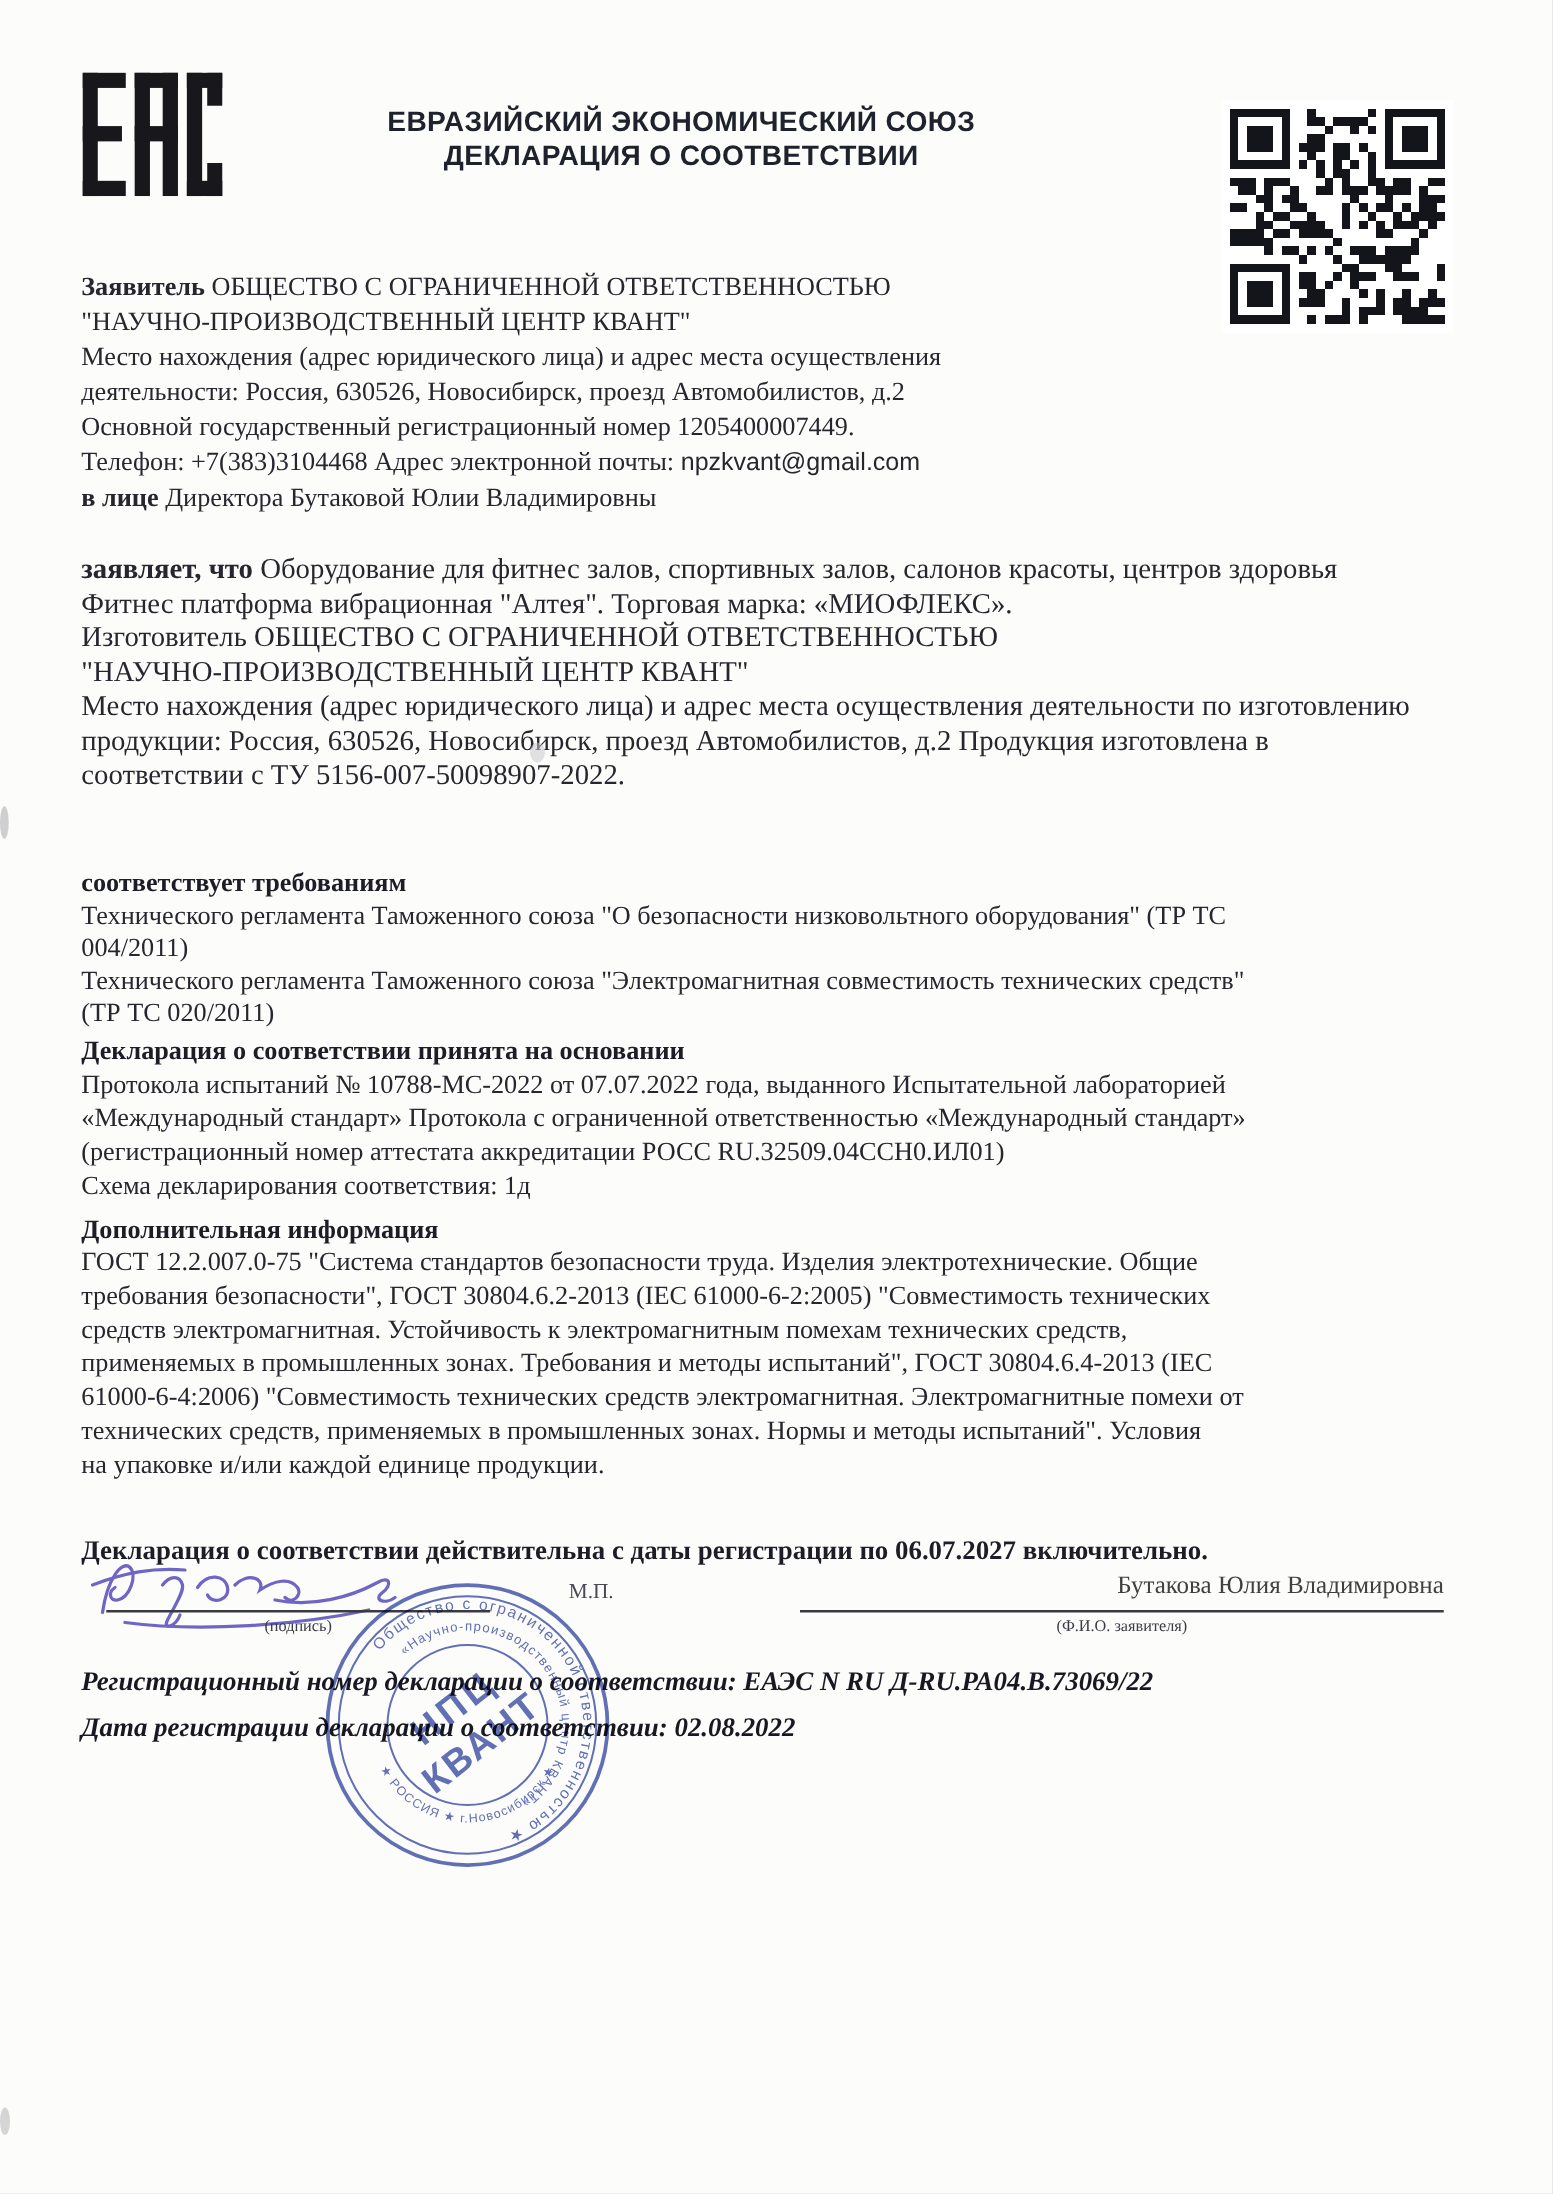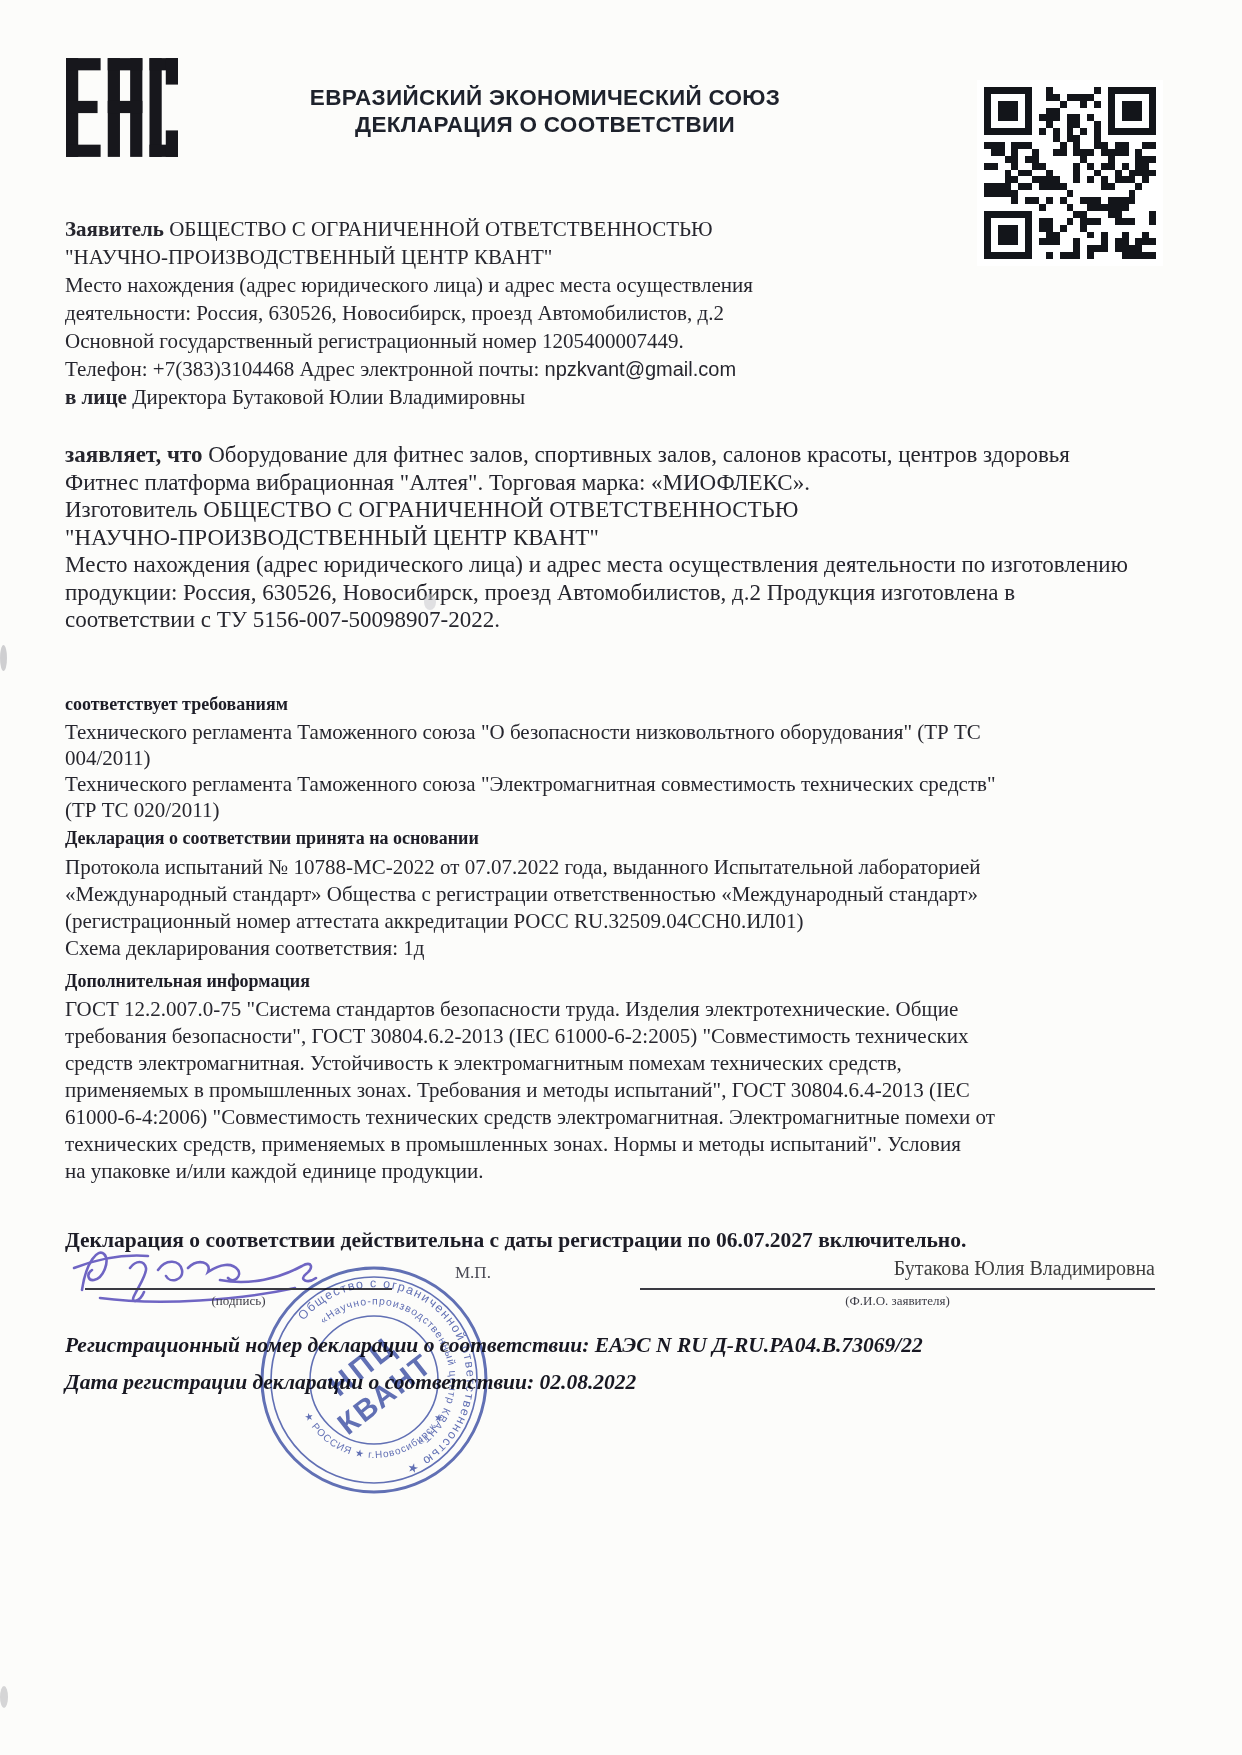--- a/index.html
+++ b/index.html
@@ -13,21 +13,21 @@
   .b{font-weight:bold;}
   .serifblock{font-size:21px;line-height:28px;}
   .body27{font-size:20.5px;line-height:27px;}
   .title{
     font-family:"Liberation Sans",sans-serif;font-weight:bold;
     font-size:22.5px;line-height:27px;text-align:center;color:#1e222c;
     letter-spacing:.3px;
     margin-top:24px;
   }
   .sans{font-family:"Liberation Sans",sans-serif;font-size:20px;}
-  .heading{font-weight:bold;font-size:18px;color:#1d1d27;}
+  .heading{font-weight:bold;font-size:21px;color:#1d1d27;}
   .footline{font-weight:bold;font-size:21.5px;color:#181822;white-space:nowrap;font-style:italic;}
   .rule{position:absolute;border-top:2px solid #3a3a42;}
   .small-label{font-size:13px;color:#3c3c46;text-align:center;}
   .mp{font-size:17px;color:#4a4a55;}
   .fio{font-size:20px;text-align:right;color:#404040;}
   .stamp-wrap{mix-blend-mode:multiply;opacity:.82;}
   .stamp-wrap text{font-family:"Liberation Sans",sans-serif;}
   .sig{opacity:.9;}
   .speck{position:absolute;border-radius:50%;}
   .qrbox{background:#ffffff;}
@@ -394,21 +394,21 @@
   <div class="abs body27" style="left:65px;top:719px;width:1120px;line-height:26px;font-size:21px;">
     <div class="ln">Технического регламента Таможенного союза "О безопасности низковольтного оборудования" (ТР ТС</div>
     <div class="ln">004/2011)</div>
     <div class="ln">Технического регламента Таможенного союза "Электромагнитная совместимость технических средств"</div>
     <div class="ln">(ТР ТС 020/2011)</div>
   </div>
 
   <div class="abs heading ln" style="left:65px;top:828px;">Декларация о соответствии принята на основании</div>
   <div class="abs body27" style="left:65px;top:854px;width:1120px;font-size:21px;">
     <div class="ln">Протокола испытаний № 10788-МС-2022 от 07.07.2022 года, выданного Испытательной лабораторией</div>
-    <div class="ln">«Международный стандарт» Общества с регистрации ответственностью «Международный стандарт»</div>
+    <div class="ln">«Международный стандарт» Протокола с ограниченной ответственностью «Международный стандарт»</div>
     <div class="ln">(регистрационный номер аттестата аккредитации РОСС RU.32509.04ССН0.ИЛ01)</div>
     <div class="ln">Схема декларирования соответствия: 1д</div>
   </div>
 
   <div class="abs heading ln" style="left:65px;top:971px;">Дополнительная информация</div>
   <div class="abs body27" style="left:65px;top:996px;width:1125px;font-size:21px;">
     <div class="ln">ГОСТ 12.2.007.0-75 "Система стандартов безопасности труда. Изделия электротехнические. Общие</div>
     <div class="ln">требования безопасности", ГОСТ 30804.6.2-2013 (IEC 61000-6-2:2005) "Совместимость технических</div>
     <div class="ln">средств электромагнитная. Устойчивость к электромагнитным помехам технических средств,</div>
     <div class="ln">применяемых в промышленных зонах. Требования и методы испытаний", ГОСТ 30804.6.4-2013 (IEC</div>

